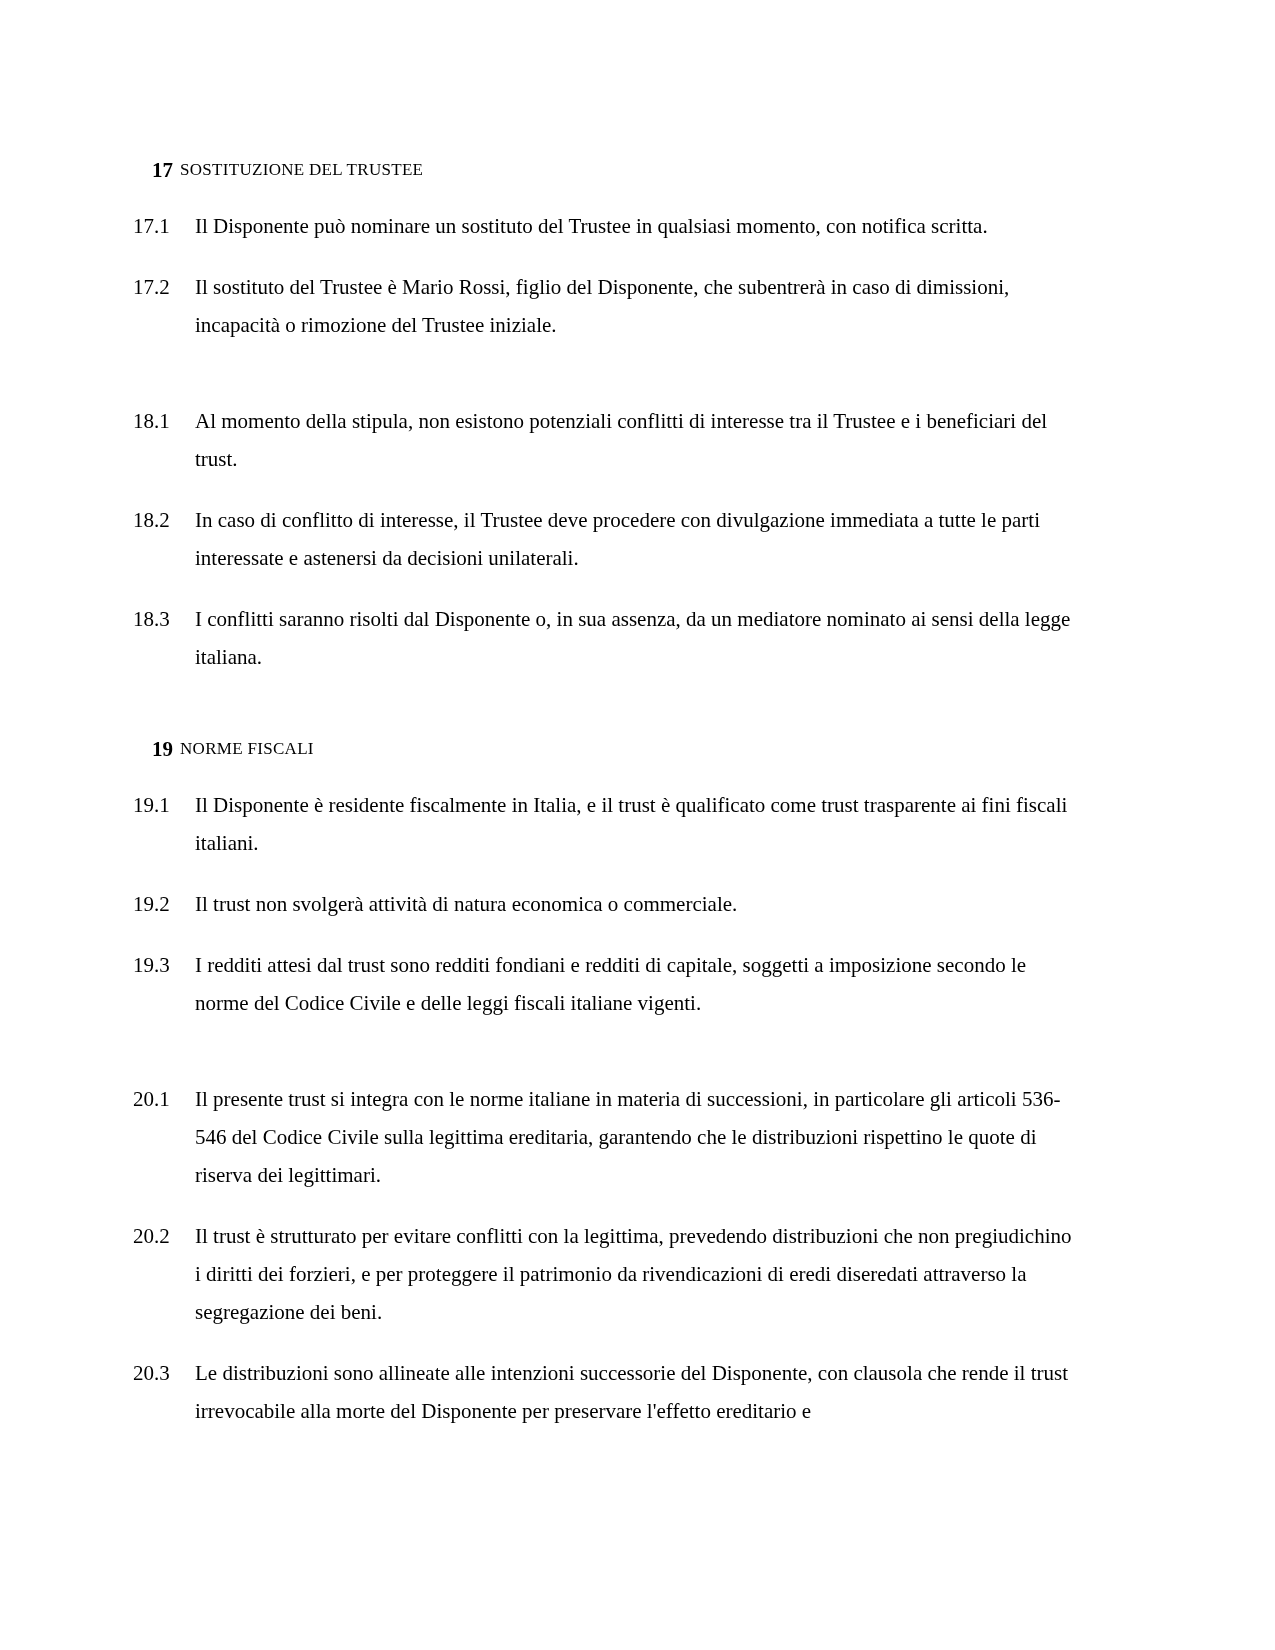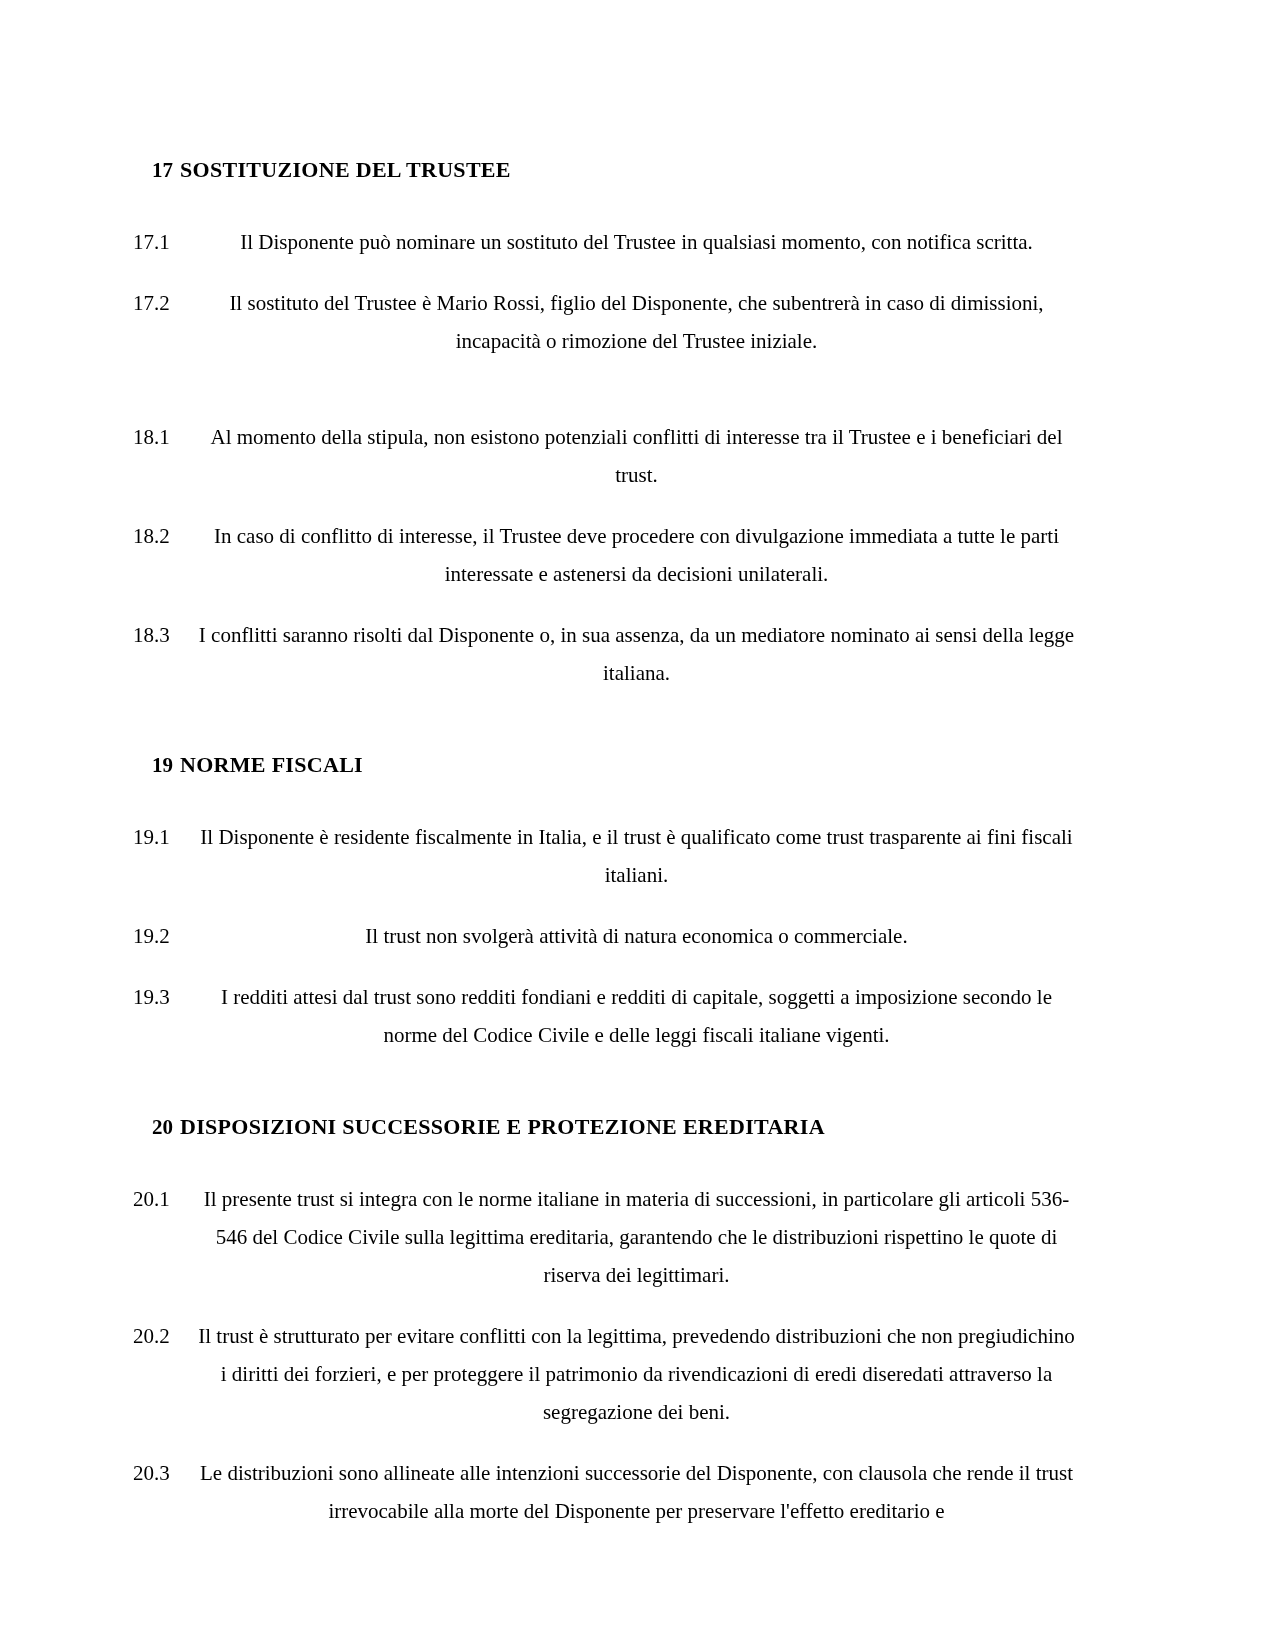--- a/index.html
+++ b/index.html
@@ -49,22 +49,22 @@
     text-align: left;
     padding-left: 19px;
     box-sizing: border-box;
     font-weight: bold;
     font-size: 21px;
     line-height: 30px;
     letter-spacing: 0.1px;
   }
   .section-heading .title {
     flex: 1 1 auto;
-    font-weight: bold;
-    font-size: 22px;
+    font-weight: normal;
+    font-size: 17px;
     line-height: 30px;
     letter-spacing: 0.3px;
   }
 
   
   .clause {
     display: flex;
     align-items: flex-start;
     margin-top: 23px;
   }
@@ -73,25 +73,25 @@
     width: 62px;
     box-sizing: border-box;
     font-size: 21px;
     line-height: 38px;
     white-space: nowrap;
   }
   .clause .body {
     flex: 1 1 auto;
     font-size: 21px;
     line-height: 38px;
-    text-align: center;
+    text-align: left;
     hyphens: none;
   }
   .first-clause {
-    margin-top: 38px;
+    margin-top: 22px;
   }
 </style>
 </head>
 <body>
 
 <div class="page">
   <div class="content">
 
     <div class="section">
       <div class="section-heading">
@@ -136,24 +136,20 @@
         <span class="num">19.2</span>
         <span class="body">Il trust non svolgerà attività di natura economica o commerciale.</span>
       </div>
       <div class="clause">
         <span class="num">19.3</span>
         <span class="body">I redditi attesi dal trust sono redditi fondiani e redditi di capitale, soggetti a imposizione secondo le norme del Codice Civile e delle leggi fiscali italiane vigenti.</span>
       </div>
     </div>
 
     <div class="section">
-      <div class="section-heading">
-        <span class="num">20</span>
-        <span class="title">DISPOSIZIONI SUCCESSORIE E PROTEZIONE EREDITARIA</span>
-      </div>
       <div class="clause first-clause">
         <span class="num">20.1</span>
         <span class="body">Il presente trust si integra con le norme italiane in materia di successioni, in particolare gli articoli 536-546 del Codice Civile sulla legittima ereditaria, garantendo che le distribuzioni rispettino le quote di riserva dei legittimari.</span>
       </div>
       <div class="clause">
         <span class="num">20.2</span>
         <span class="body">Il trust è strutturato per evitare conflitti con la legittima, prevedendo distribuzioni che non pregiudichino i diritti dei forzieri, e per proteggere il patrimonio da rivendicazioni di eredi diseredati attraverso la segregazione dei beni.</span>
       </div>
       <div class="clause">
         <span class="num">20.3</span>

